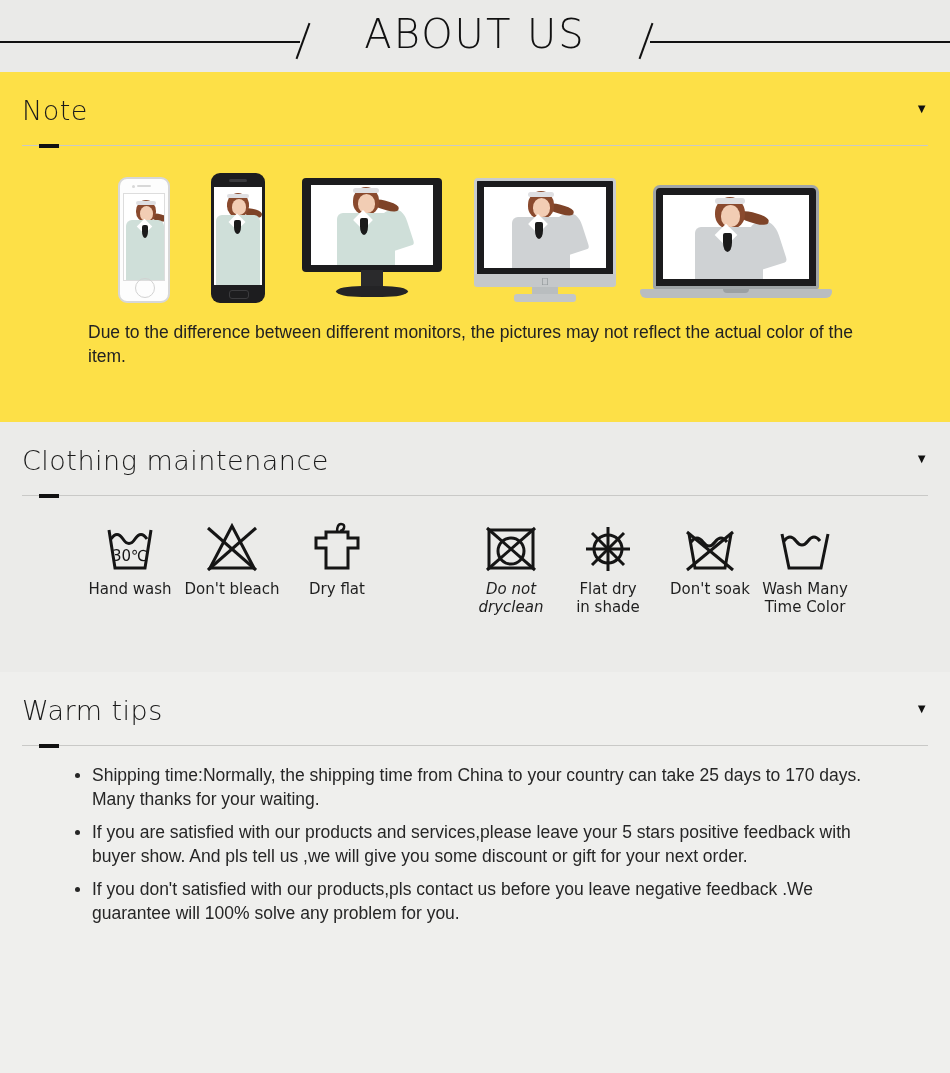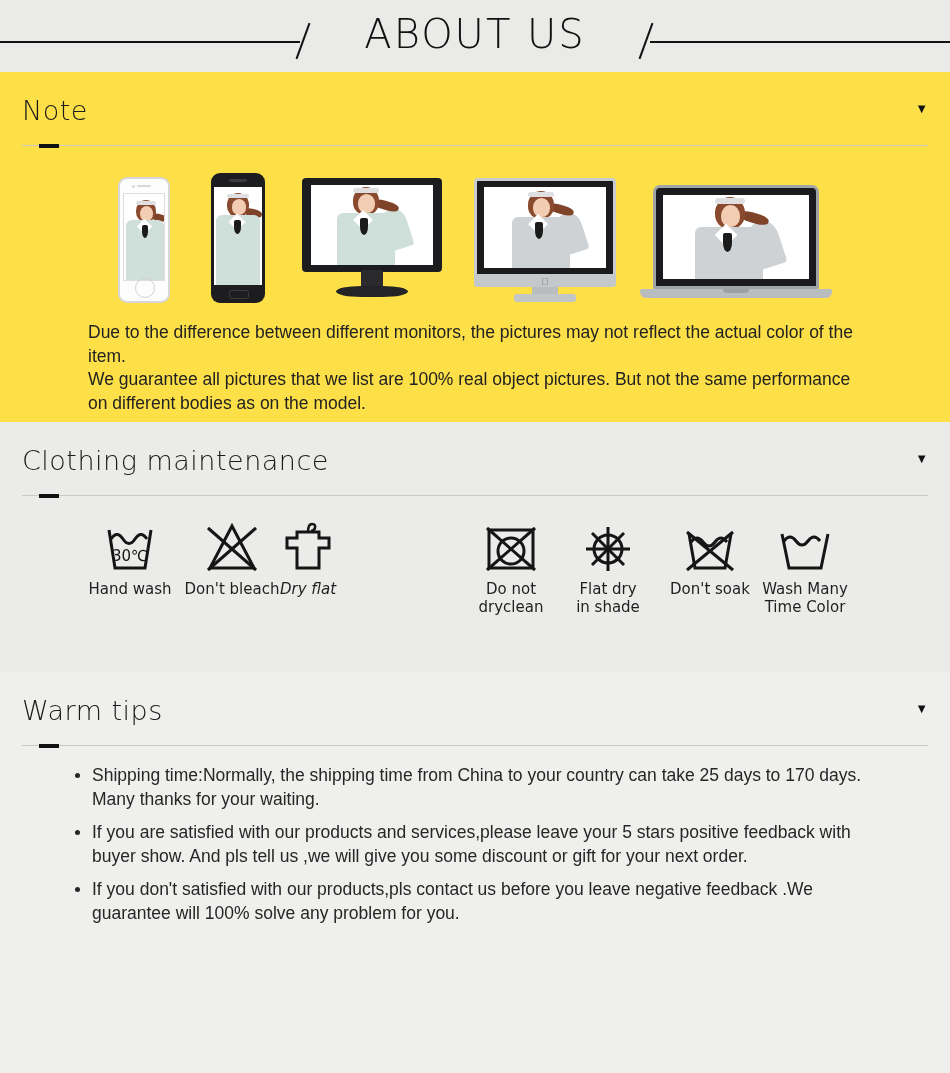--- a/index.html
+++ b/index.html
@@ -471,21 +471,20 @@
           </div>
         </div>
         <div class="deck"></div>
         <div class="notch"></div>
       </div>
 
     </div>
 
     <div class="note-text">
       <p>Due to the difference between different monitors, the pictures may not reflect the actual color of the item.</p>
-      <p>We guarantee all pictures that we list are 100% real object pictures. But not the same performance on different bodies as on the model.</p>
     </div>
   </div>
 
   <div class="section sec-care">
     <div class="sec-head">
       <h2>Clothing maintenance</h2>
       <span class="sec-arrow">▼</span>
       <div class="sec-underline"></div>
       <div class="sec-accent"></div>
     </div>
@@ -507,32 +506,32 @@
         <div class="care-icon">
           <svg width="70" height="56" viewBox="0 0 70 56">
             <path d="M35 6 L13 48 L57 48 Z" fill="none" stroke="#151515" stroke-width="3"></path>
             <line x1="11" y1="8" x2="59" y2="50" stroke="#151515" stroke-width="3"></line>
             <line x1="59" y1="8" x2="11" y2="50" stroke="#151515" stroke-width="3"></line>
           </svg>
         </div>
         <div class="care-label">Don't bleach</div>
       </div>
 
-      <div class="care-item" style="left:253px;font-style:italic;">
+      <div class="care-item" style="left:282px;">
         <div class="care-icon">
           <svg width="70" height="56" viewBox="0 0 70 56">
             <path d="M14 18 L24 18 L24 12 L46 12 L46 18 L56 18 L56 28 L46 28 L46 48 L24 48 L24 28 L14 28 Z" fill="none" stroke="#151515" stroke-width="3"></path>
             <path d="M35 12 q0 -8 4 -8 q4 0 3 4 q-1 3 -4 3" fill="none" stroke="#151515" stroke-width="2.5"></path>
           </svg>
         </div>
         <div class="care-label">Dry flat</div>
       </div>
 
 
-      <div class="care-item" style="left:456px;">
+      <div class="care-item" style="left:456px;font-style:italic;">
         <div class="care-icon">
           <svg width="70" height="56" viewBox="0 0 70 56">
             <rect x="13" y="10" width="44" height="38" fill="none" stroke="#151515" stroke-width="3"></rect>
             <circle cx="35" cy="31" r="13" fill="none" stroke="#151515" stroke-width="3"></circle>
             <line x1="11" y1="8" x2="59" y2="50" stroke="#151515" stroke-width="3"></line>
             <line x1="59" y1="8" x2="11" y2="50" stroke="#151515" stroke-width="3"></line>
           </svg>
         </div>
         <div class="care-label">
           <span>Do not</span><br><span>dryclean</span>

